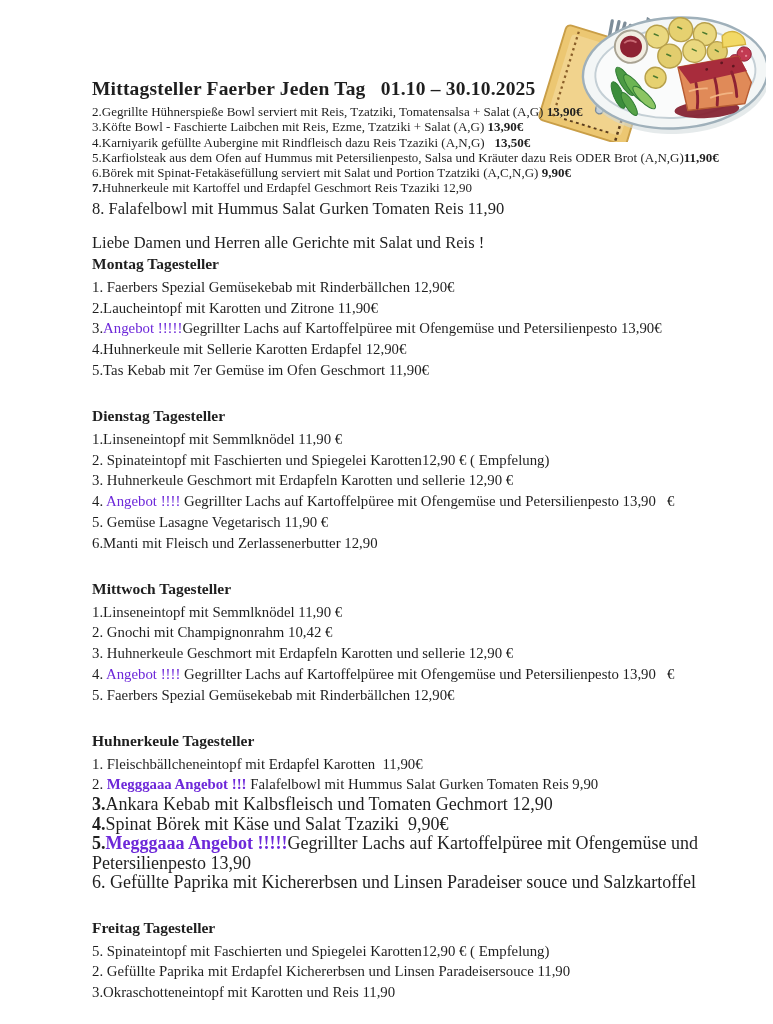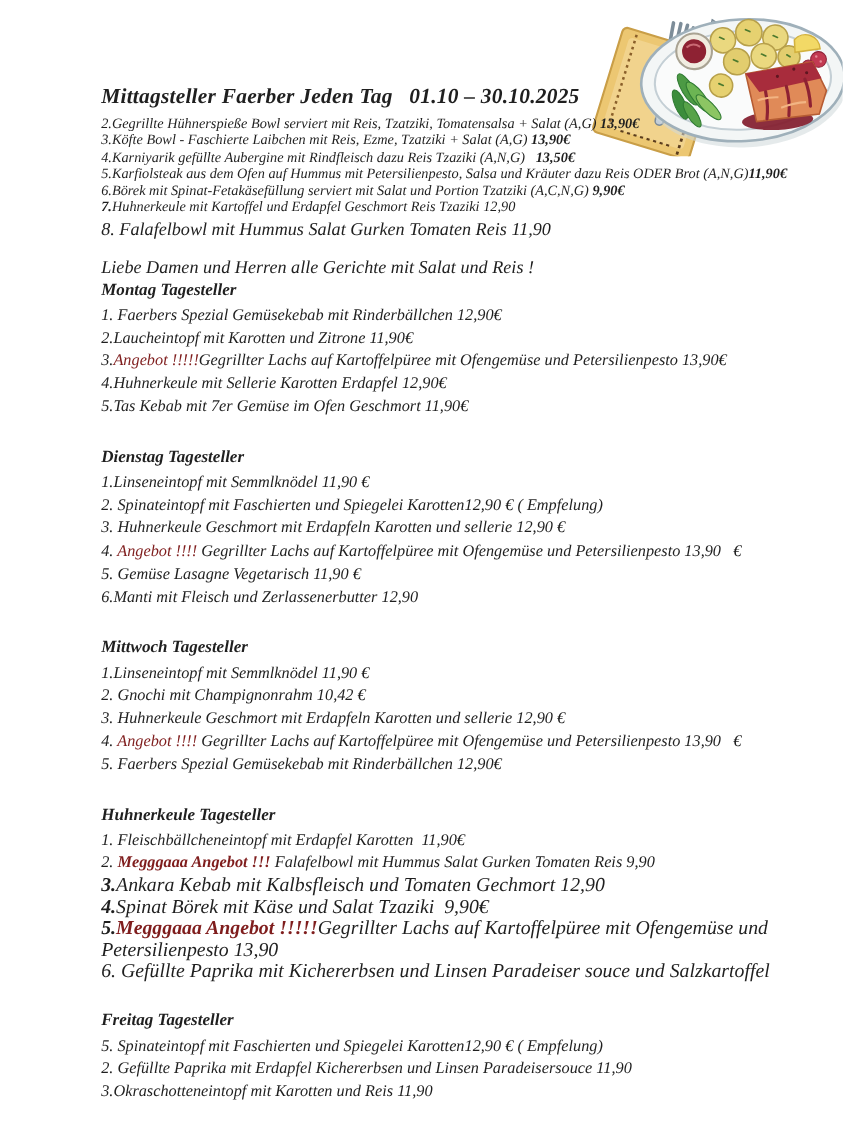--- a/index.html
+++ b/index.html
@@ -3,41 +3,40 @@
 <meta charset="utf-8">
 <style>
   html,body{margin:0;padding:0;background:#ffffff;}
   .page{
     position:relative;
     width:770px;height:1024px;
     background:#ffffff;
     overflow:hidden;
     font-family:"Liberation Serif","DejaVu Serif",serif;
     color:#1f1f1f;
-    font-style:italic;
   }
   .content{
     position:absolute;
     left:92px;top:78px;right:26px;
   }
   .title{
     font-size:19.5px;
     font-weight:bold;
     letter-spacing:.2px;
     white-space:pre-wrap;
     margin:0 0 4px 0;
   }
   .menu-line{white-space:pre-wrap;}
   .menu-line span{white-space:pre-wrap;}
   .size-s{font-size:13px;line-height:15.3px;}
   .size-m{font-size:14.8px;line-height:20.8px;}
   .size-xs{font-size:18px;line-height:19.5px;}
   .size-l{font-size:16.5px;line-height:22px;margin-top:2px;}
   .b{font-weight:bold;}
-  .red{color:#7f1d1d;}
+  .red{color:#6d28d9;}
   .note{
     font-size:16.5px;
     margin-top:13px;
     white-space:pre-wrap;
   }
   .day-section{margin-top:26px;}
   .day-section.first{margin-top:2px;}
   .day-heading{
     font-size:15.5px;
     font-weight:bold;

